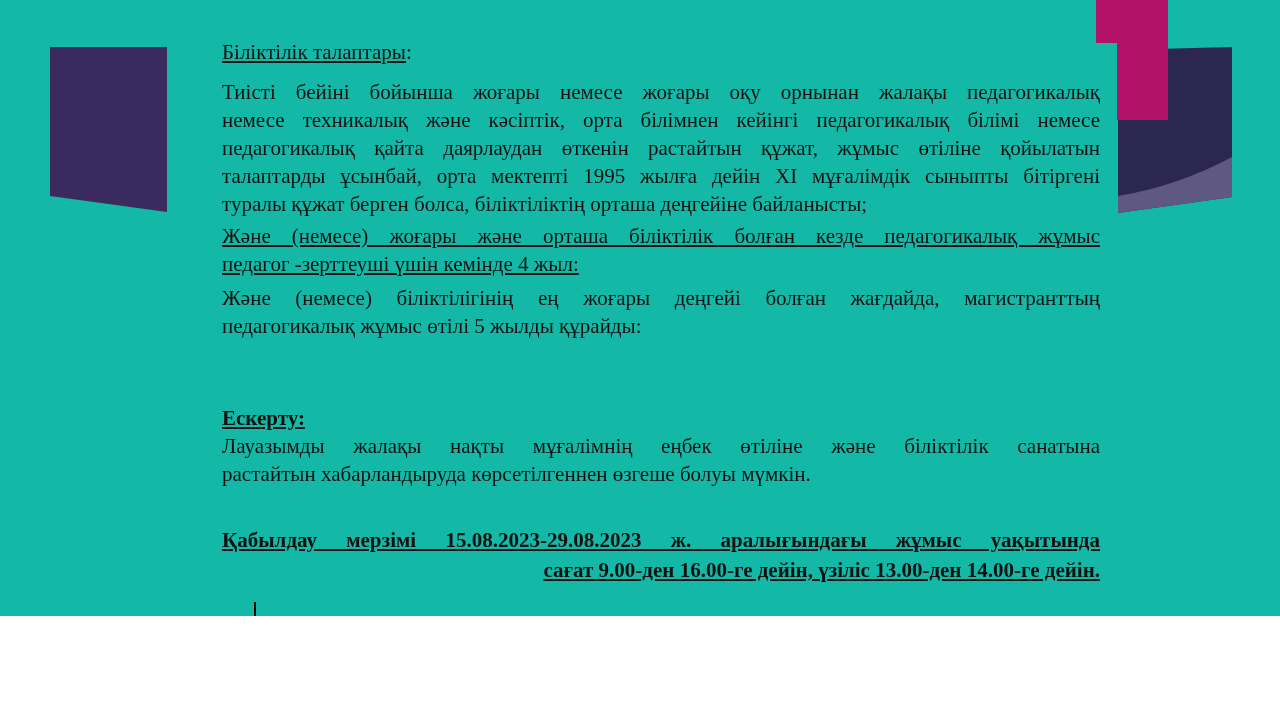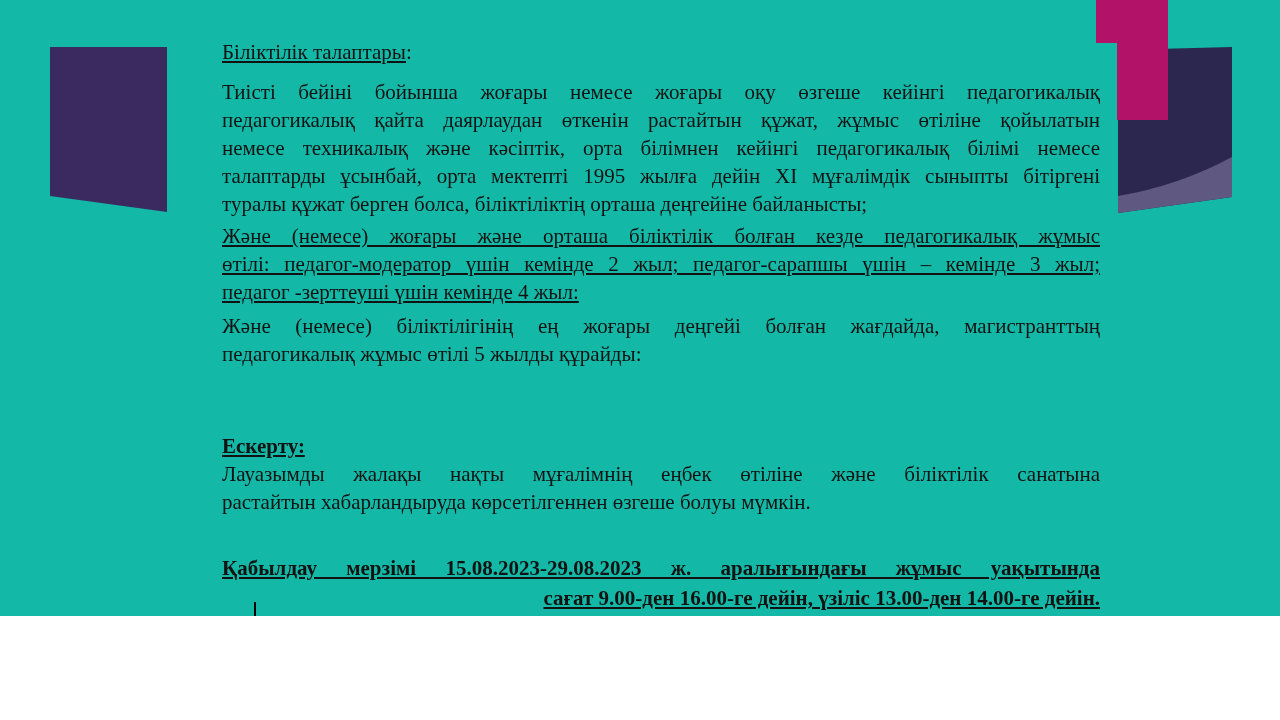--- a/index.html
+++ b/index.html
@@ -93,30 +93,29 @@
     <polygon points="1096,0 1168,0 1168,120 1117,120 1117,43 1096,43" fill="#b21368"></polygon>
   </svg>
 
   <div class="textblock">
 
     <div class="title">
       <span class="u">Біліктілік талаптары</span><span>:</span>
     </div>
 
     <div>
-      <p class="line jl indent">Тиісті бейіні бойынша жоғары немесе жоғары оқу өзгеше кейінгі педагогикалық</p>
+      <p class="line jl indent">Тиісті бейіні бойынша жоғары немесе жоғары оқу орнынан жалақы педагогикалық</p>
+      <p class="line jl">немесе техникалық және кәсіптік, орта білімнен кейінгі педагогикалық білімі немесе</p>
       <p class="line jl">педагогикалық қайта даярлаудан өткенін растайтын құжат, жұмыс өтіліне қойылатын</p>
-      <p class="line jl">немесе техникалық және кәсіптік, орта білімнен кейінгі педагогикалық білімі немесе</p>
       <p class="line jl">талаптарды ұсынбай, орта мектепті 1995 жылға дейін XI мұғалімдік сыныпты бітіргені</p>
       <p class="line jl-last">туралы құжат берген болса, біліктіліктің орташа деңгейіне байланысты;</p>
     </div>
 
     <div class="para2">
       <p class="line jl indent">Және (немесе) жоғары және орташа біліктілік болған кезде педагогикалық жұмыс</p>
-      <p class="line jl">өтілі: педагог-модератор үшін кемінде 2 жыл; педагог-сарапшы үшін – кемінде 3 жыл;</p>
       <p class="line jl-last">педагог -зерттеуші үшін кемінде 4 жыл:</p>
     </div>
 
     <div class="para3">
       <p class="line jl indent">Және (немесе) біліктілігінің ең жоғары деңгейі болған жағдайда, магистранттың</p>
       <p class="line jl-last">педагогикалық жұмыс өтілі 5 жылды құрайды:</p>
     </div>
 
     <div class="note-heading">
       <span class="u">Ескерту:</span>

